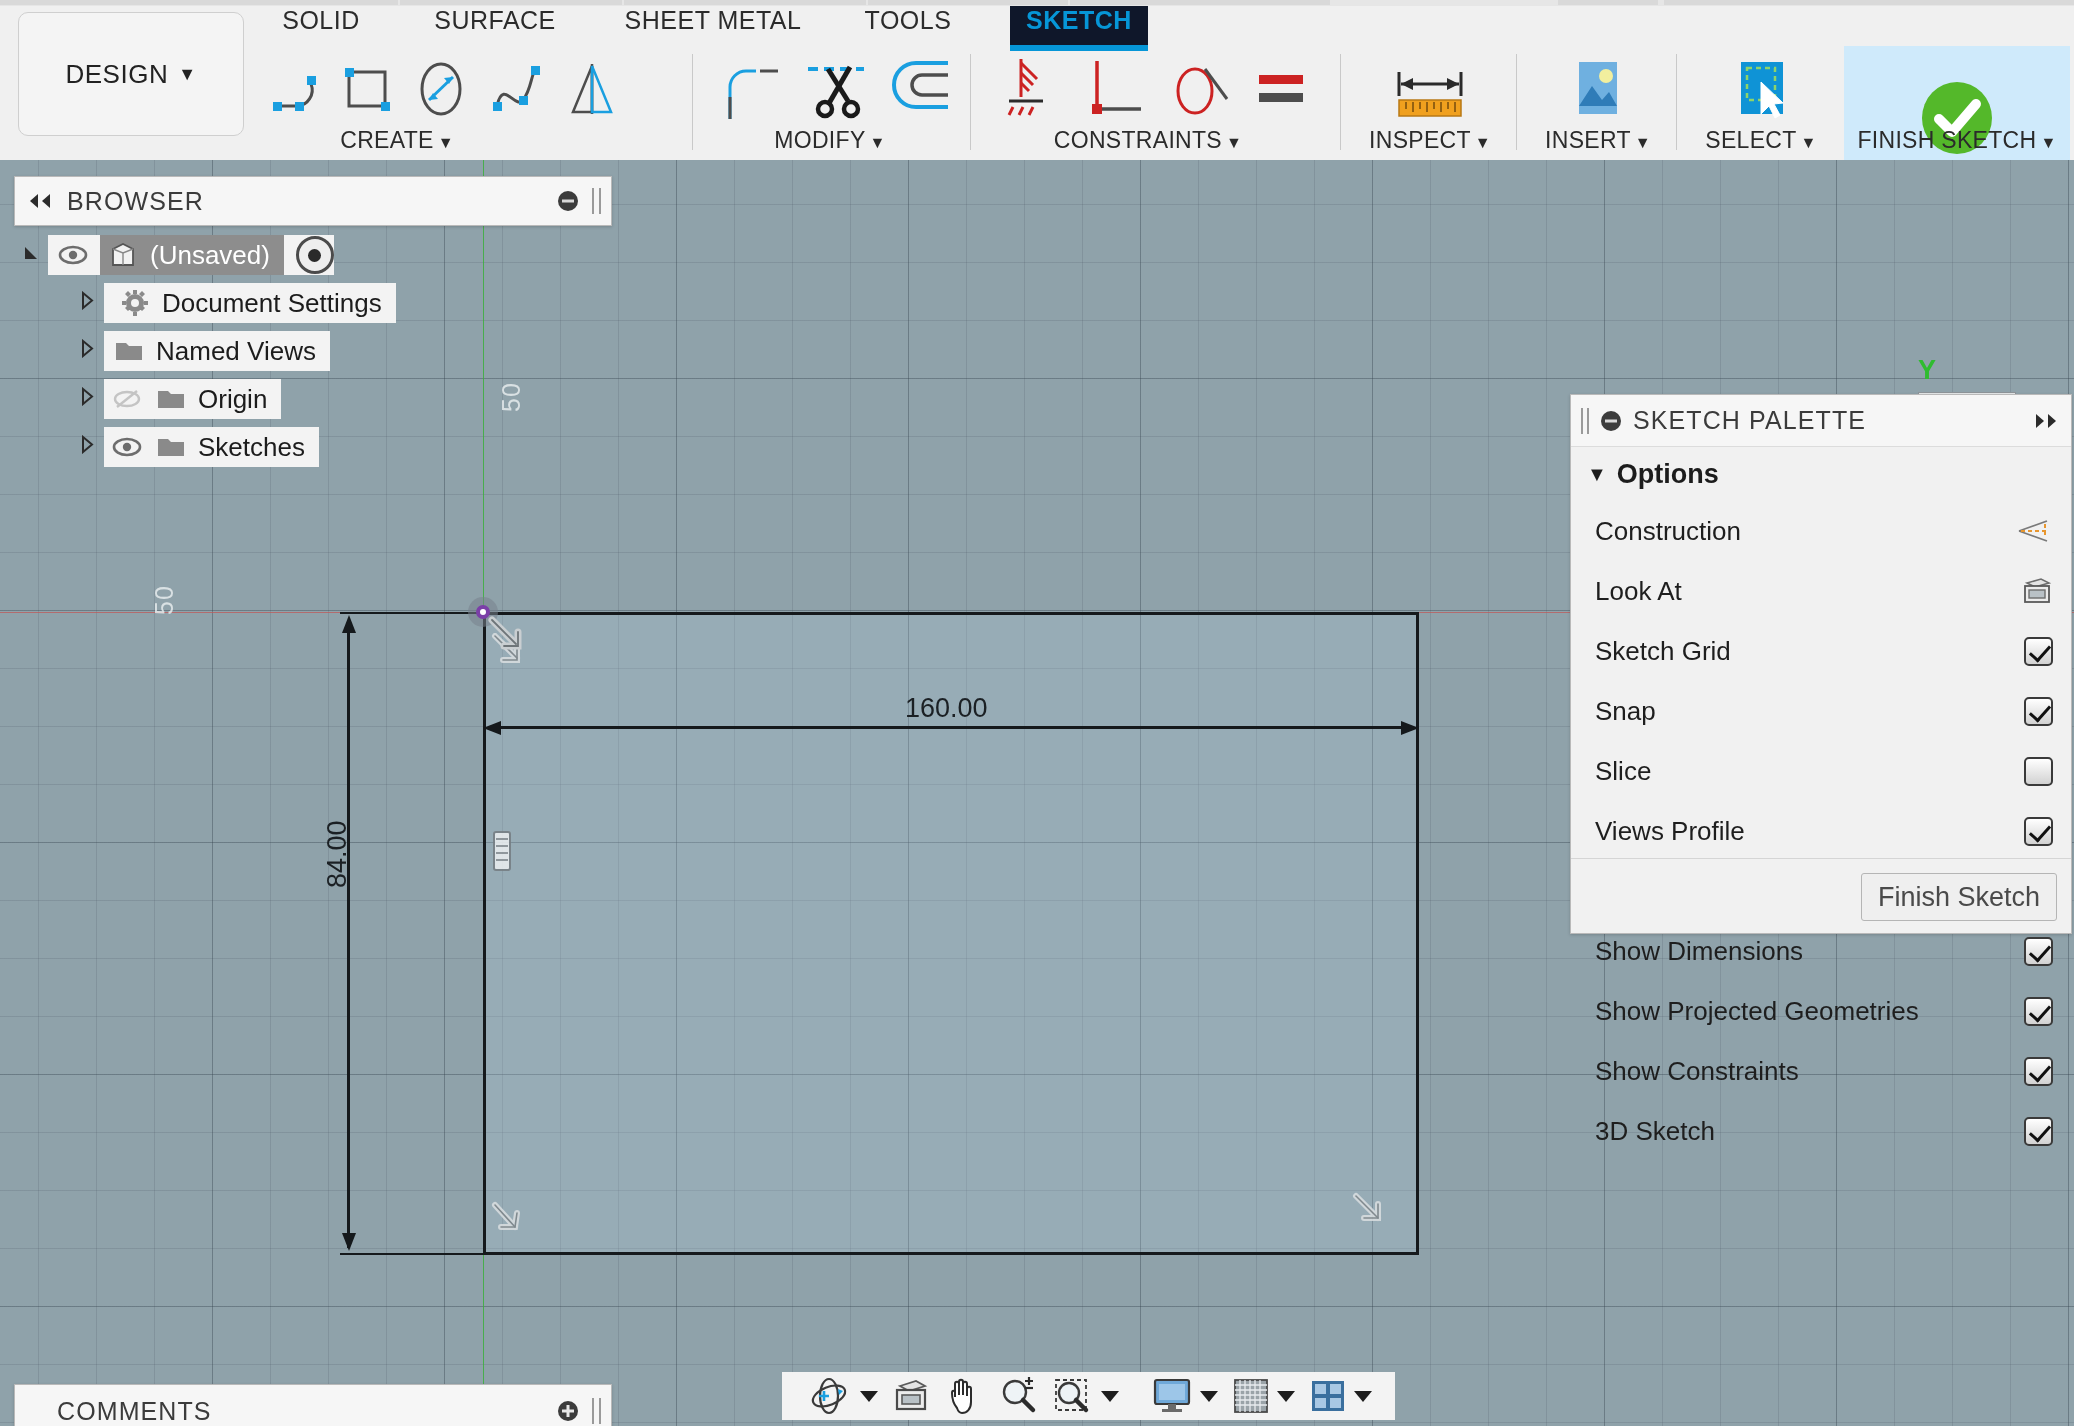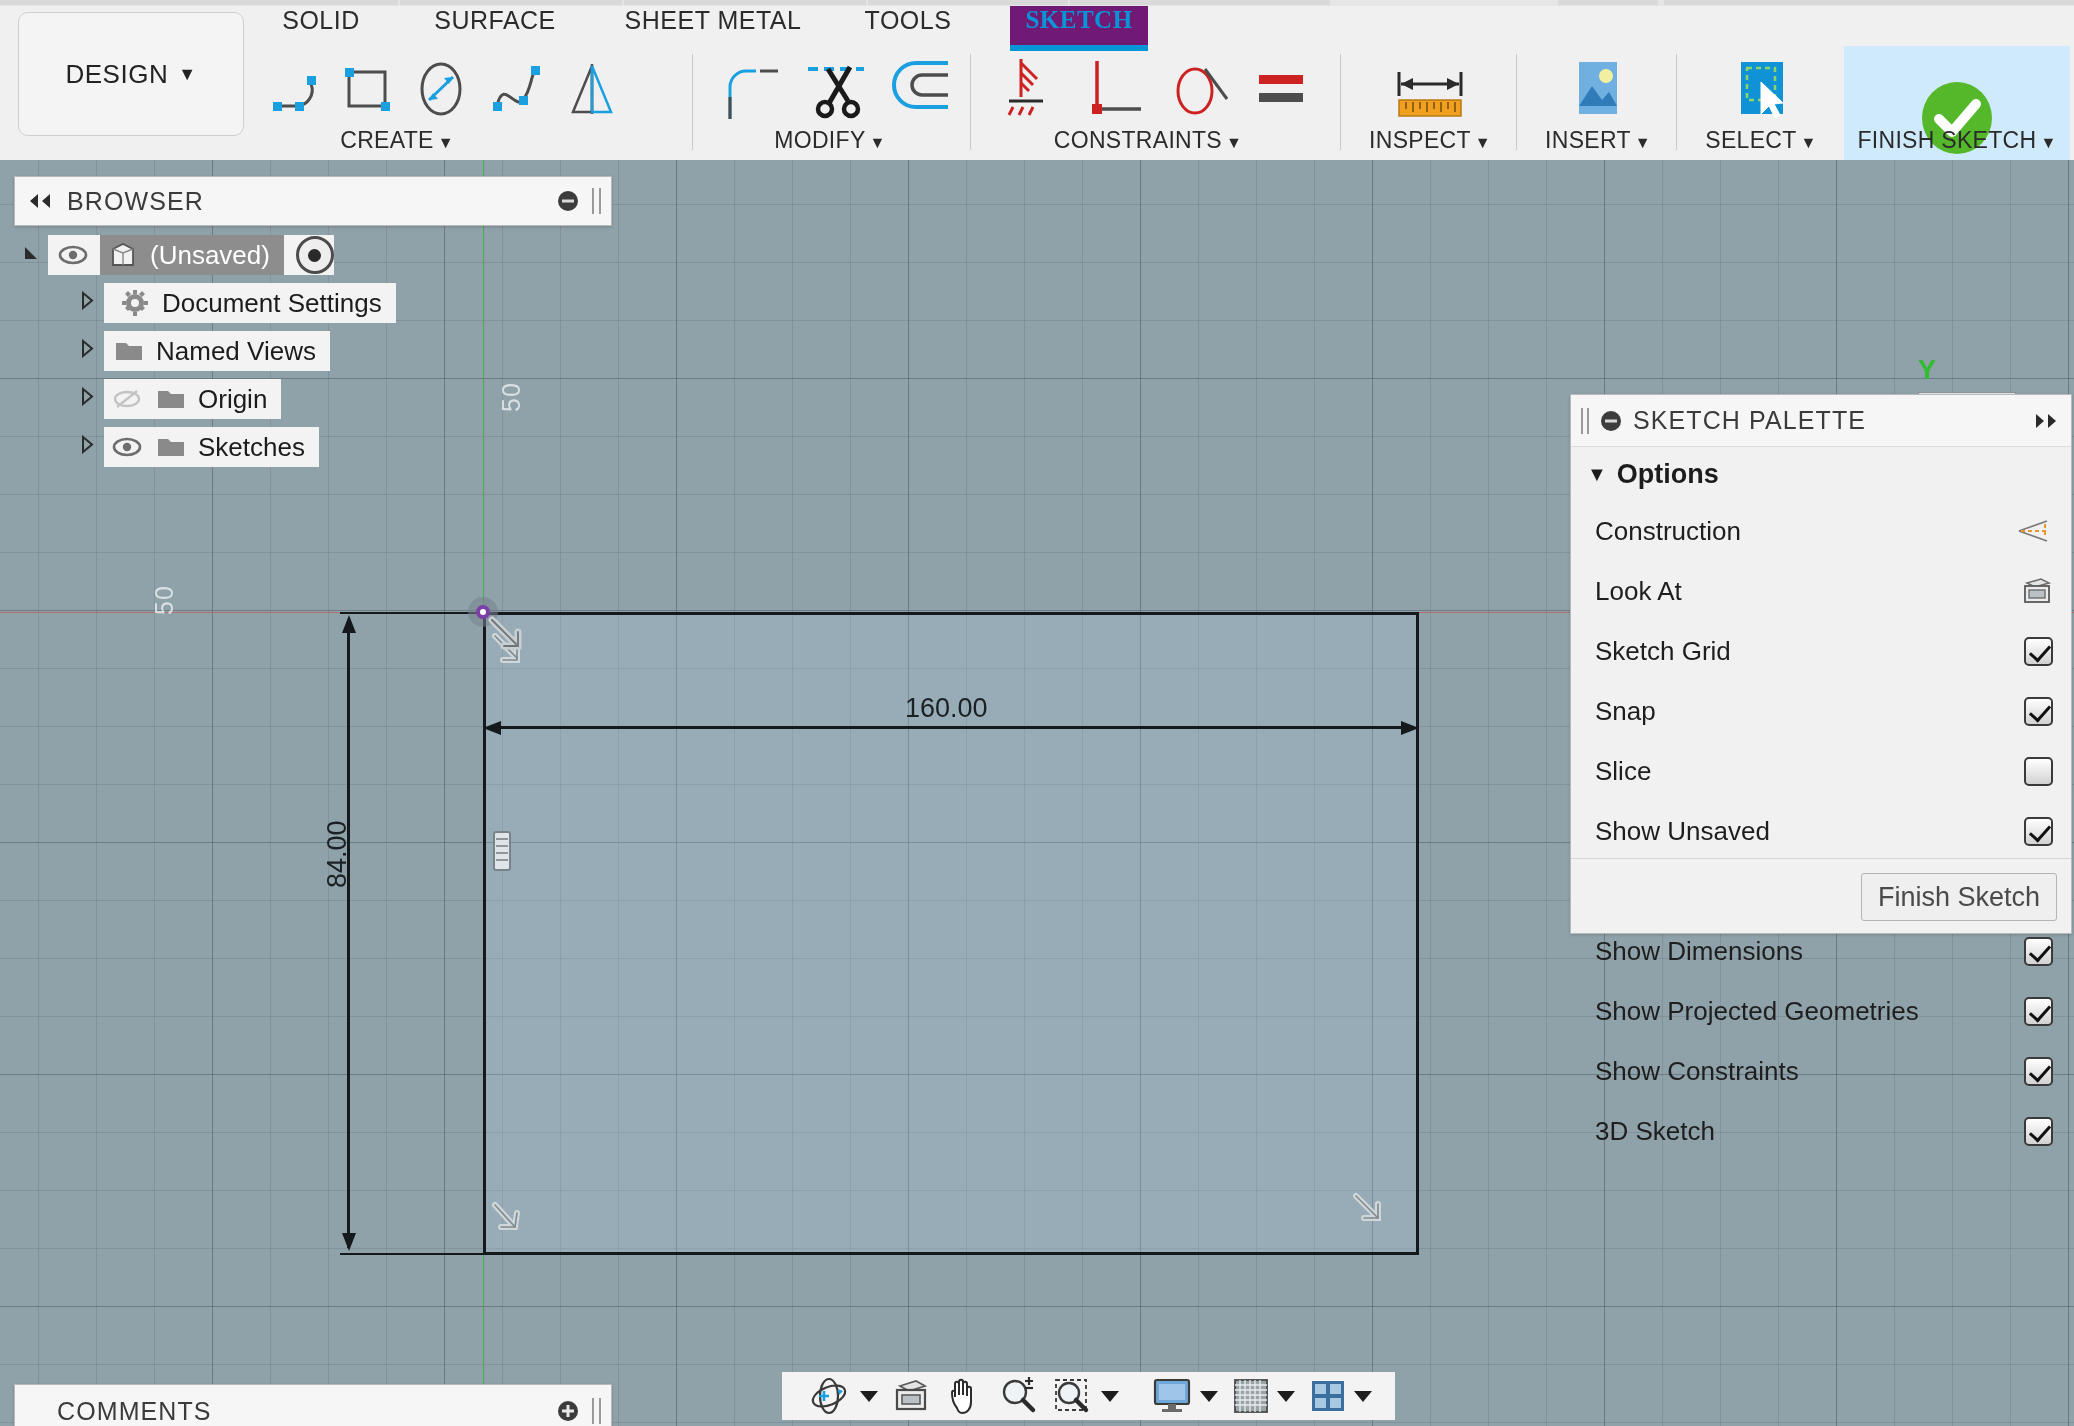--- a/index.html
+++ b/index.html
@@ -58,21 +58,21 @@
 
   
   #ribbon{position:absolute;left:0;top:0;width:2074px;height:160px;background:#f0f0f0;}
   #tabstrip{position:absolute;left:0;top:0;width:2074px;height:6px;background:#e6e6e6;}
   .tabseg{position:absolute;top:0;height:5px;background:#d9d9d9;}
   #tabrow{position:absolute;left:0;top:6px;height:40px;width:2074px;}
   .mtab{
     position:absolute;top:0;height:40px;display:flex;align-items:flex-start;justify-content:center;
     font-size:25px;color:#2b2b2b;letter-spacing:.5px;cursor:default;
   }
-  .mtab.active{background:#701a75;color:#0696d7;font-weight:bold;font-family:Liberation Serif, serif;}
+  .mtab.active{background:#0f172a;color:#0696d7;font-weight:bold;}
   .mtab.active:after{content:"";position:absolute;left:0;right:0;bottom:-5px;height:6px;background:#0696d7;}
 
   #design-btn{
     position:absolute;left:18px;top:12px;width:224px;height:122px;background:#f4f4f4;
     border:1px solid #cfcfcf;border-radius:10px;display:flex;align-items:center;justify-content:center;
     font-size:26px;color:#222;letter-spacing:.5px;
   }
   #design-btn .car{margin-left:10px;font-size:18px;}
 
   .panel{position:absolute;top:46px;height:114px;}
@@ -638,21 +638,21 @@
   </div>
   <div class="opt-row">
     <span class="lbl">Snap</span>
     <span class="cb on"></span>
   </div>
   <div class="opt-row">
     <span class="lbl">Slice</span>
     <span class="cb"></span>
   </div>
   <div class="opt-row">
-    <span class="lbl">Show Unsaved</span>
+    <span class="lbl">Views Profile</span>
     <span class="cb on"></span>
   </div>
   <div class="opt-row">
     <span class="lbl">Show Points</span>
     <span class="cb on"></span>
   </div>
   <div class="opt-row">
     <span class="lbl">Show Dimensions</span>
     <span class="cb on"></span>
   </div>

